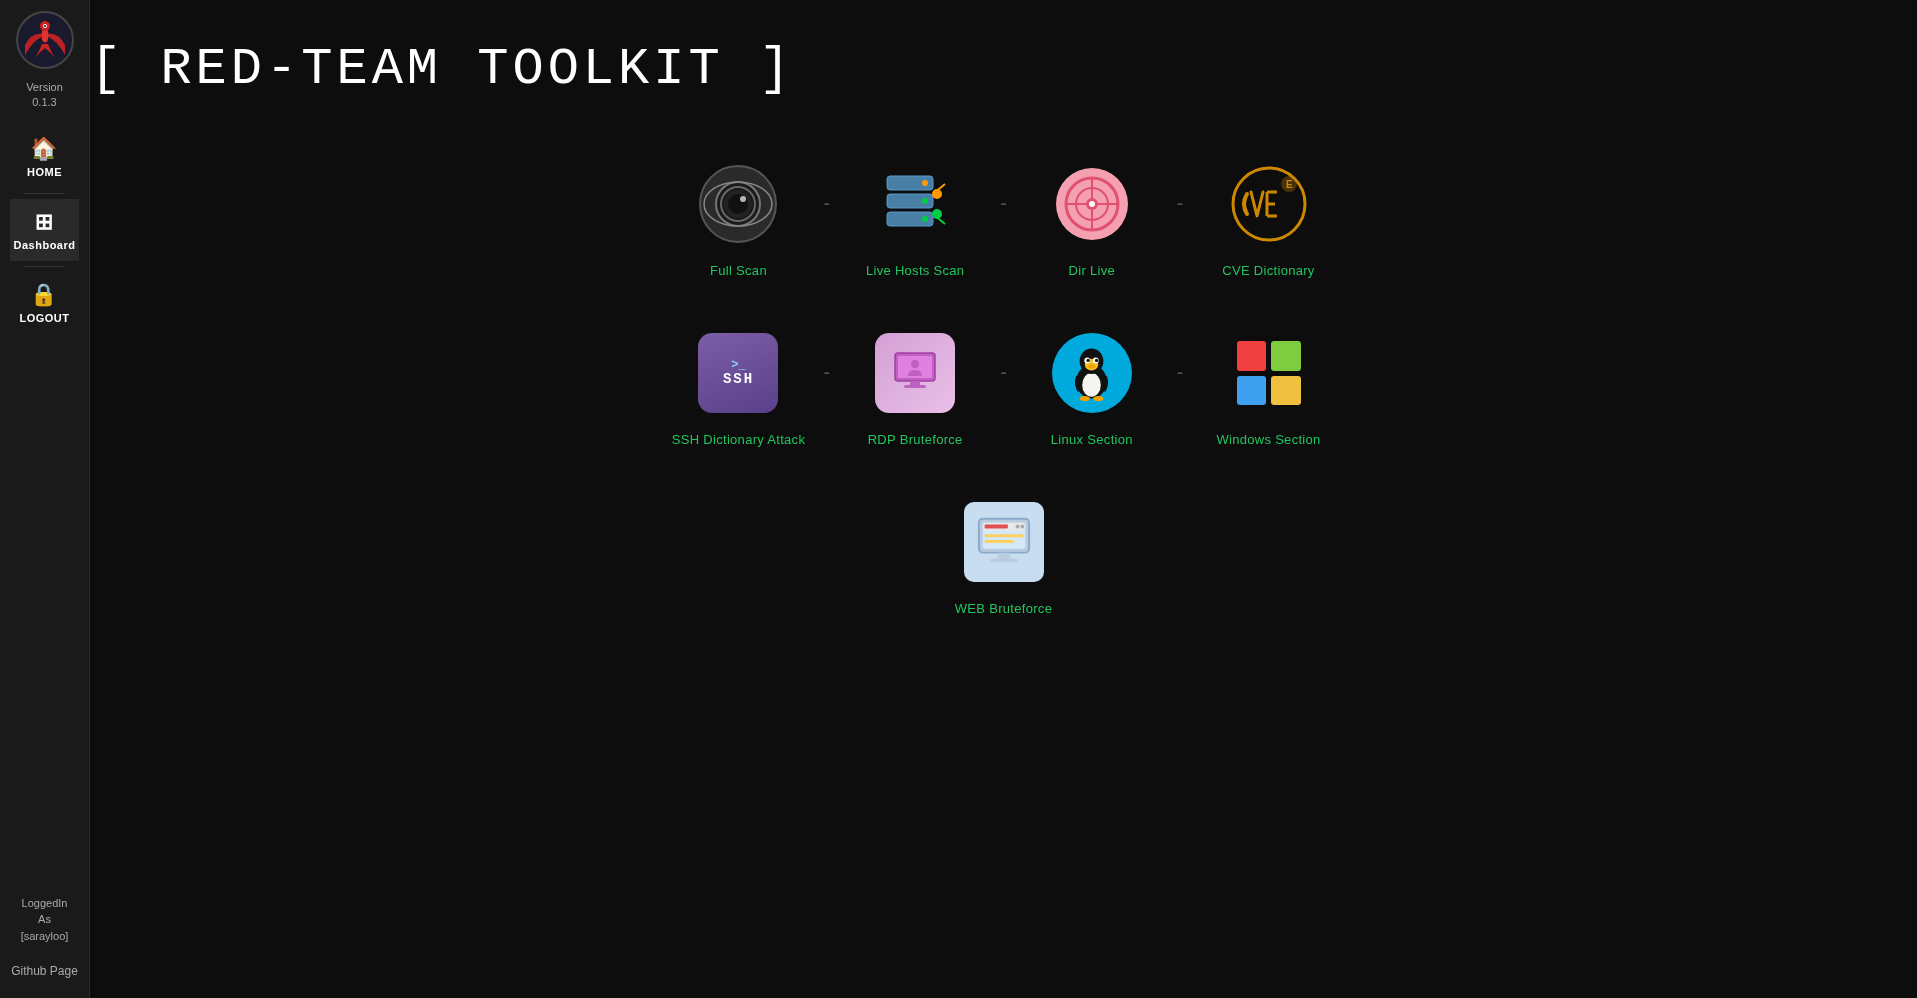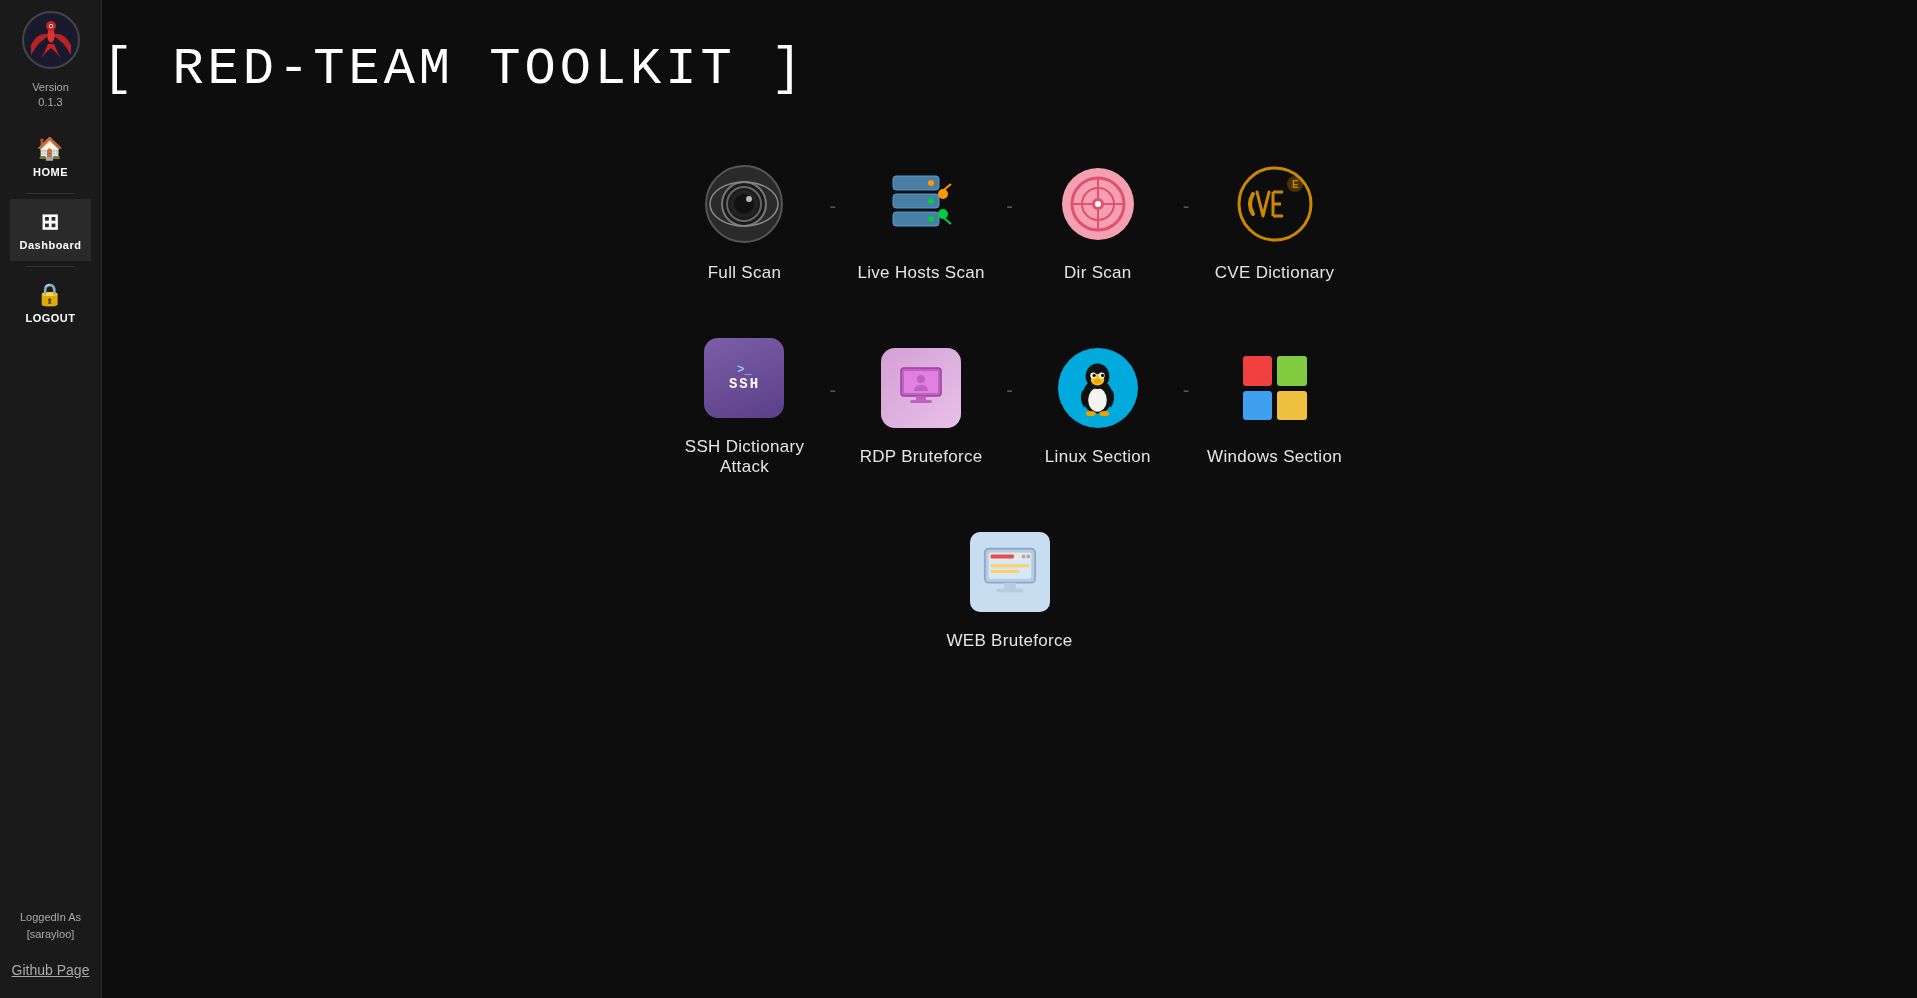--- a/index.html
+++ b/index.html
@@ -8,21 +8,21 @@
       background: #0a0a0a;
       color: #fff;
       font-family: 'Segoe UI', Arial, sans-serif;
       display: flex;
       height: 100vh;
       overflow: hidden;
     }
 
     
     .sidebar {
-      width: 102px;
+      width: 90px;
       background: #1a1a1a;
       display: flex;
       flex-direction: column;
       align-items: center;
       padding: 10px 10px;
       flex-shrink: 0;
       border-right: 1px solid #2a2a2a;
     }
 
     .sidebar-logo {
@@ -74,25 +74,24 @@
     .sidebar-user {
       margin-top: auto;
       font-size: 11px;
       color: #aaa;
       text-align: center;
       padding: 10px 5px;
       line-height: 1.5;
     }
 
     .sidebar-github {
-      font-size: 14px;
+      font-size: 12px;
       color: #aaa;
       padding: 10px 0;
       cursor: pointer;
-      text-decoration: underline;
     }
 
     
     .main {
       flex: 1;
       display: flex;
       flex-direction: column;
       overflow-y: auto;
       background: #0d0d0d;
     }
@@ -140,22 +139,22 @@
     .tool-icon-wrapper {
       width: 90px;
       height: 90px;
       display: flex;
       align-items: center;
       justify-content: center;
       margin-bottom: 14px;
     }
 
     .tool-label {
-      font-size: 17px;
-      color: #e5e5e5;
+      font-size: 13px;
+      color: #22c55e;
       text-align: center;
       letter-spacing: 0.3px;
     }
 
     .tool-separator {
       color: #555;
       font-size: 20px;
       padding: 0 5px;
       margin-bottom: 30px;
       align-self: center;
@@ -308,21 +307,21 @@
 
             <circle cx="40" cy="40" r="26" fill="none" stroke="#e05070" stroke-width="3"></circle>
             <circle cx="40" cy="40" r="16" fill="none" stroke="#e05070" stroke-width="2"></circle>
             <line x1="14" y1="40" x2="66" y2="40" stroke="#e05070" stroke-width="2"></line>
             <line x1="40" y1="14" x2="40" y2="66" stroke="#e05070" stroke-width="2"></line>
 
             <circle cx="40" cy="40" r="6" fill="#e05070"></circle>
             <circle cx="40" cy="40" r="3" fill="#fff"></circle>
           </svg>
         </div>
-        <span class="tool-label">Dir Scan</span>
+        <span class="tool-label">Dir Live</span>
       </div>
 
       <span class="tool-separator">-</span>
 
       <div class="tool-item">
         <div class="tool-icon-wrapper">
           <svg viewBox="0 0 80 80" width="80" height="80">
 
             <circle cx="40" cy="40" r="36" fill="none" stroke="#cc8800" stroke-width="3"></circle>
 

